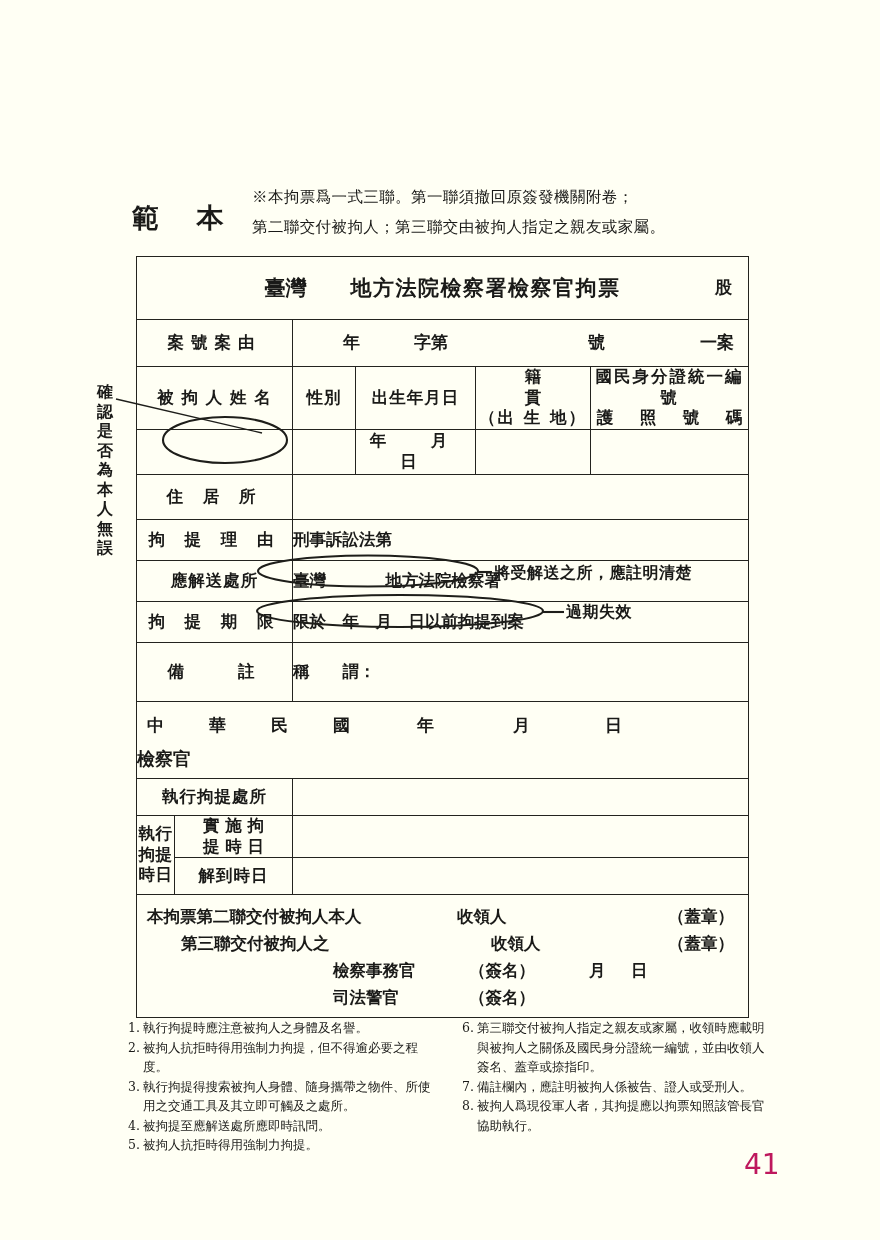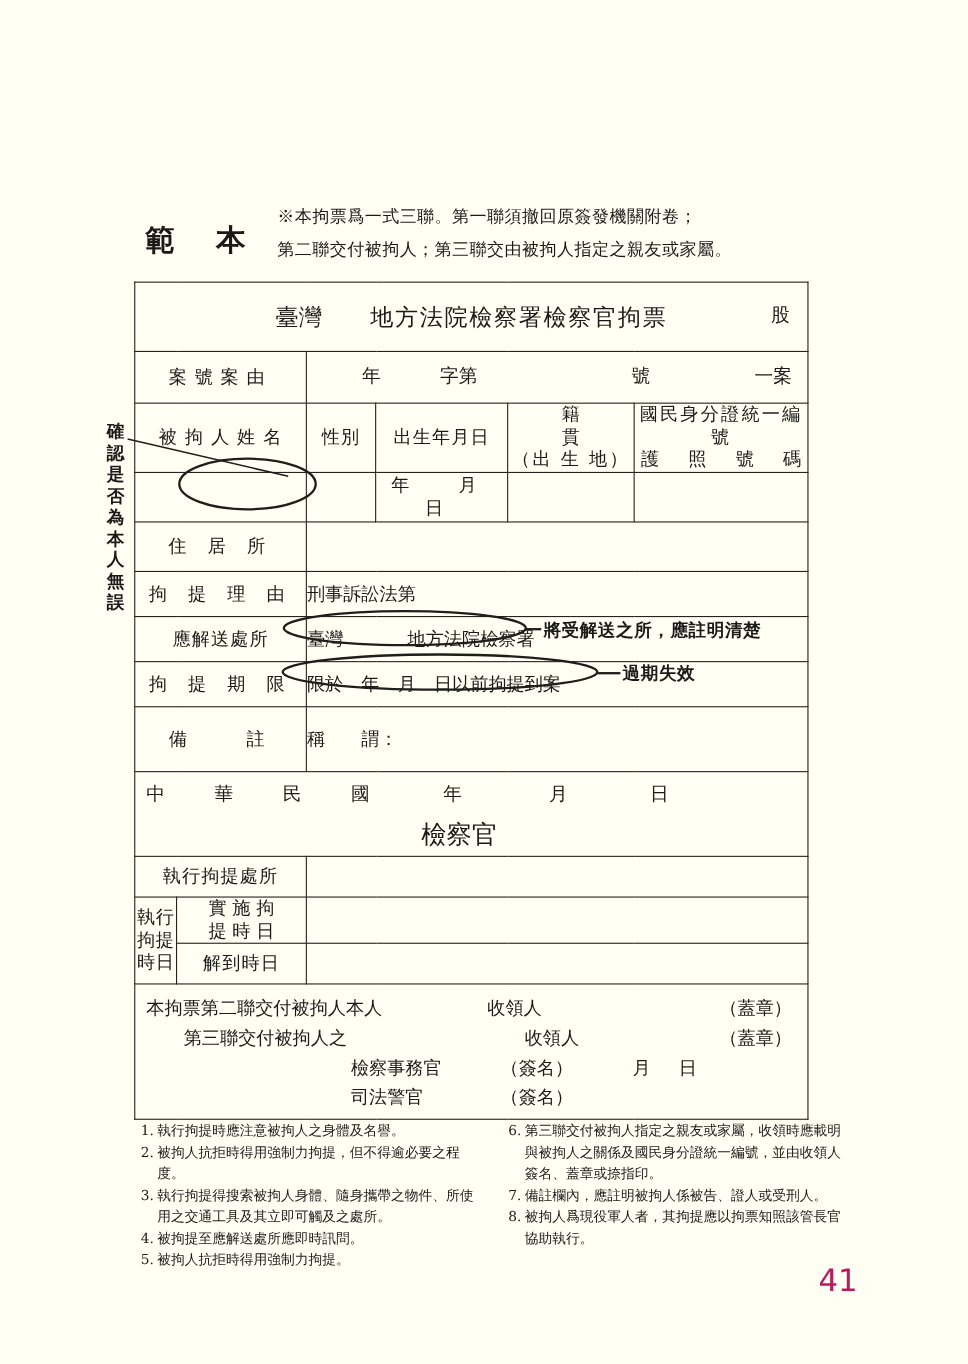--- a/index.html
+++ b/index.html
@@ -51,25 +51,26 @@
     letter-spacing: 0px;
     text-align: center;
     font-weight: 600;
     font-family: "DejaVu Sans", sans-serif;
   }
   .side-vertical span { display: block; }
 
   
   .form-table {
     position: absolute;
-    left: 122px;
+    left: 136px;
     top: 256px;
     width: 612px;
     border-collapse: collapse;
     table-layout: fixed;
+    font-weight: bold;
   }
   .form-table td {
     border: 1.3px solid #23231f;
     padding: 0;
     vertical-align: middle;
     font-size: 16.5px;
     line-height: 1.25;
   }
   .outer-thick { border: 2.2px solid #23231f; }
   .lbl {
@@ -157,23 +158,23 @@
     font-size: 17px;
   }
   .roc-line .g { display: inline-block; }
   .roc-line .s1 { width: 62px; }
   .roc-line .s2 { width: 62px; }
   .roc-line .s3 { width: 62px; }
   .roc-line .s4 { width: 84px; }
   .roc-line .s5 { width: 96px; }
   .roc-line .s6 { width: 92px; }
   .roc-officer {
-    text-align: center;
+    text-align: left;
     padding-top: 12px;
-    font-size: 23px;
+    font-size: 18px;
     padding-right: 22px;
   }
 
   .exec-stack {
     text-align: center;
     font-size: 15px;
     line-height: 18px;
     letter-spacing: 0.5px;
   }
   .exec-two {

